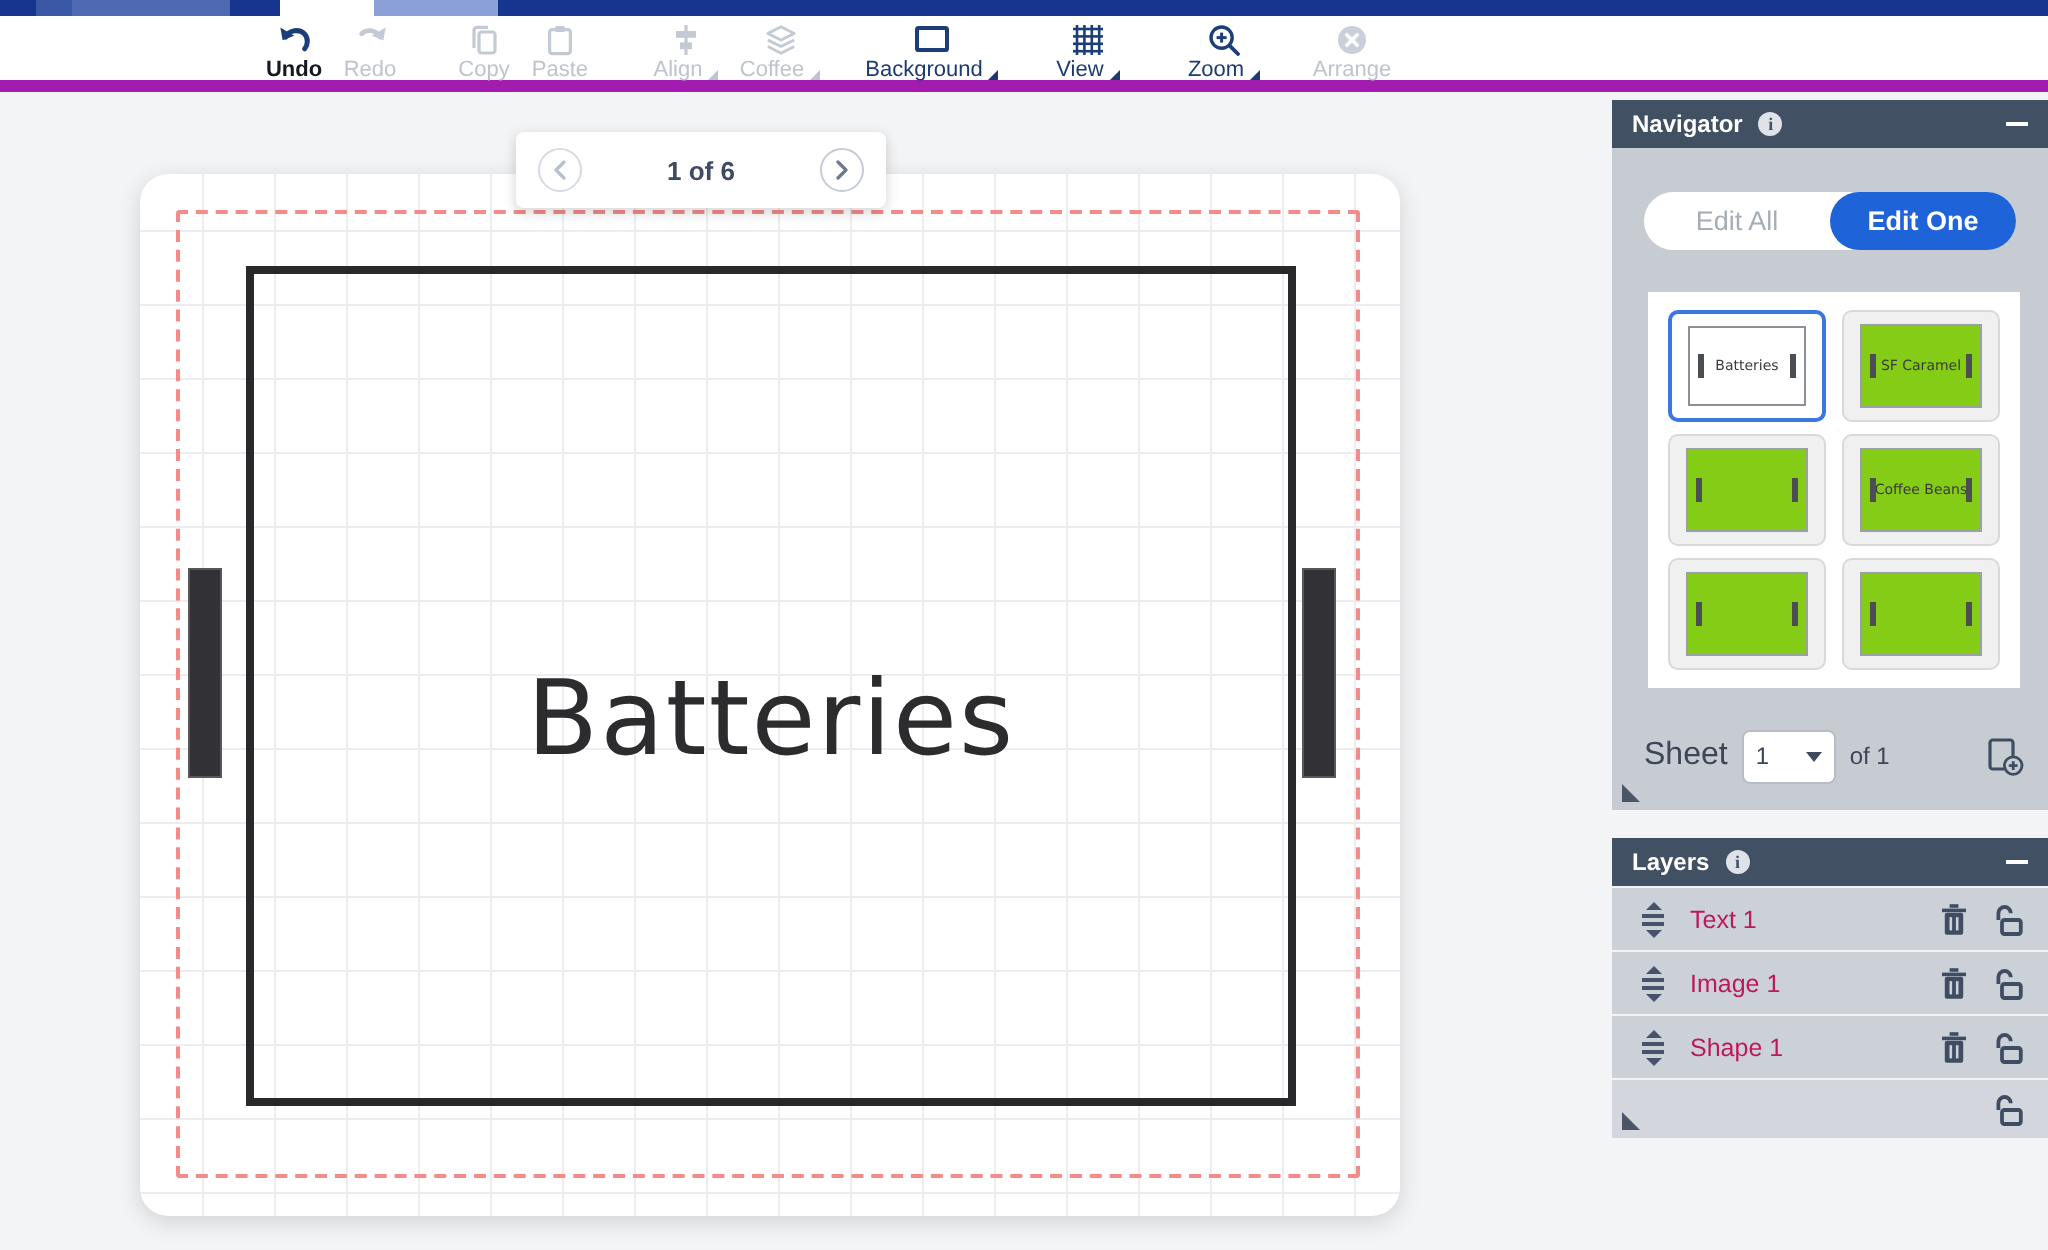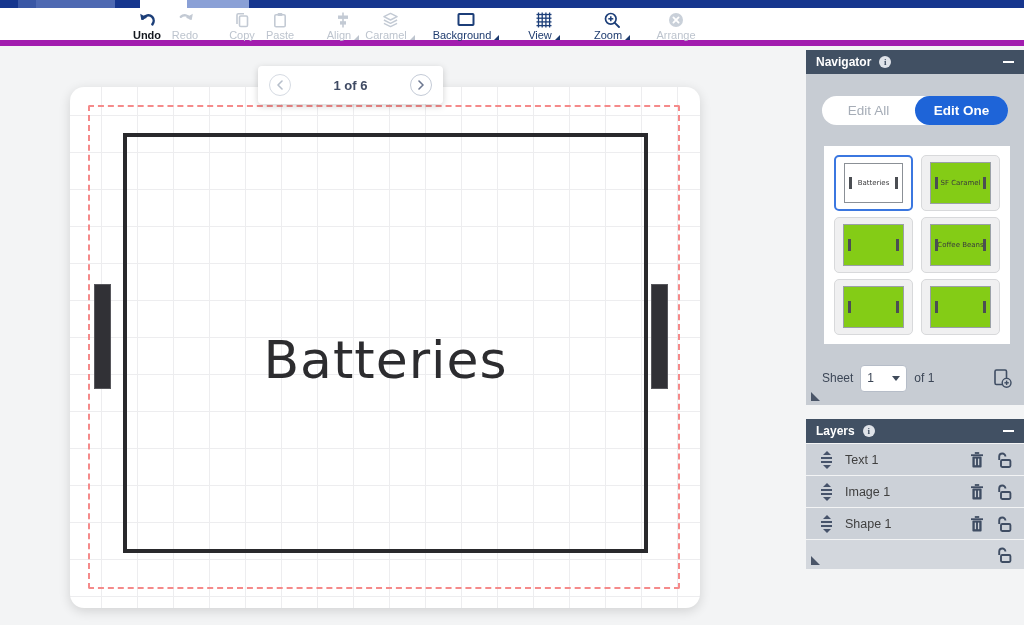--- a/index.html
+++ b/index.html
@@ -60,32 +60,32 @@
   .thumbs-card { position:absolute; left:18px; right:14px; top:72px; height:198px; background:#ffffff; padding:9px 10px; display:grid; grid-template-columns:1fr 1fr; grid-template-rows:1fr 1fr 1fr; gap:6px 8px; }
   .thumb { position:relative; background:#f0f0f1; border:1px solid #d8d9db; border-radius:5px; cursor:pointer; }
   .thumb.selected { background:#ffffff; border:2px solid #3b77e0; }
   .thumb-inner { position:absolute; left:8px; right:8px; top:6px; bottom:6px; background:#84cc16; border:1px solid #9aa0a7; display:flex; align-items:center; justify-content:center; }
   .thumb.selected .thumb-inner { background:#ffffff; border-color:#8b9096; }
   .thumb-label { font-size:7px; color:#3a3a3c; font-family:"DejaVu Sans", sans-serif; white-space:nowrap; }
   .t-handle { position:absolute; top:50%; margin-top:-6px; width:3px; height:12px; background:#4b4e53; }
   .t-handle.l { left:4px; } .t-handle.r { right:4px; }
 
   .sheet-row { position:absolute; left:16px; right:12px; top:290px; height:28px; display:flex; align-items:center; }
-  .sheet-row .slabel { font-size:12px; color:#3c4656; }
+  .sheet-row .slabel { font-size:16px; color:#3c4656; }
   .sheet-select { width:47px; height:27px; background:#ffffff; border:1px solid #b6bdc8; border-radius:4px; margin-left:7px; display:flex; align-items:center; padding:0 6px; justify-content:space-between; cursor:pointer; }
   .sheet-select .sval { font-size:12px; color:#3c4656; }
   .dd-caret { width:0; height:0; border-left:4px solid transparent; border-right:4px solid transparent; border-top:5px solid #3f4a5a; }
   .sheet-of { font-size:12px; color:#3c4656; margin-left:7px; }
   .addsheet { margin-left:auto; cursor:pointer; display:flex; }
 
   .resize-tri { position:absolute; left:5px; bottom:4px; width:0; height:0; border-bottom:9px solid #4a5568; border-right:9px solid transparent; cursor:nwse-resize; }
 
   .layers { top:373px; height:152px; }
   .layer-row { height:31px; background:#ccd1d8; margin-top:1px; display:flex; align-items:center; padding:0 12px 0 14px; cursor:pointer; }
-  .layer-row .lname { font-size:12.5px; color:#404040; margin-left:12px; margin-right:auto; }
+  .layer-row .lname { font-size:12.5px; color:#be185d; margin-left:12px; margin-right:auto; }
   .layer-footer { height:29px; background:#d3d7dd; margin-top:1px; position:relative; display:flex; align-items:center; justify-content:flex-end; padding-right:12px; }
   .row-icon { display:flex; align-items:center; justify-content:center; cursor:pointer; }
   .row-icon + .row-icon { margin-left:11px; }
 
   .reorder { display:flex; flex-direction:column; align-items:center; width:13px; cursor:grab; }
   .reorder .tri-up { width:0; height:0; border-left:4px solid transparent; border-right:4px solid transparent; border-bottom:4px solid #46536a; }
   .reorder .tri-dn { width:0; height:0; border-left:4px solid transparent; border-right:4px solid transparent; border-top:4px solid #46536a; }
   .reorder .bar { width:11px; height:2px; background:#46536a; margin:1px 0; }
   .reorder .bar.first { margin-top:2px; }
   .reorder .bar.last { margin-bottom:2px; }
@@ -160,21 +160,21 @@
 
   <div class="tb-item disabled" style="left:364px;width:52px;">
     <span class="ticon">
       <svg width="17" height="16" viewBox="0 0 18 17">
           <path d="M9 1.5 L16 5 9 8.5 2 5 Z" fill="none" stroke="#c3cad4" stroke-width="1.5" stroke-linejoin="round"></path>
           <path d="M2 8.5 L9 12 16 8.5" fill="none" stroke="#c3cad4" stroke-width="1.5" stroke-linejoin="round"></path>
           <path d="M2 12 L9 15.5 16 12" fill="none" stroke="#c3cad4" stroke-width="1.5" stroke-linejoin="round"></path>
         </svg>
     </span>
     <span class="tlabel-row">
-        <span class="tlabel">Caramel</span>
+        <span class="tlabel">Coffee</span>
         <span class="corner-caret"></span>
       </span>
   </div>
 
   <div class="tb-item" style="left:433px;width:66px;">
     <span class="ticon">
       <svg width="18" height="15" viewBox="0 0 18 15">
           <rect x="1.5" y="2" width="15" height="11" rx="0.8" fill="none" stroke="#1c3e78" stroke-width="2"></rect>
         </svg>
     </span>

